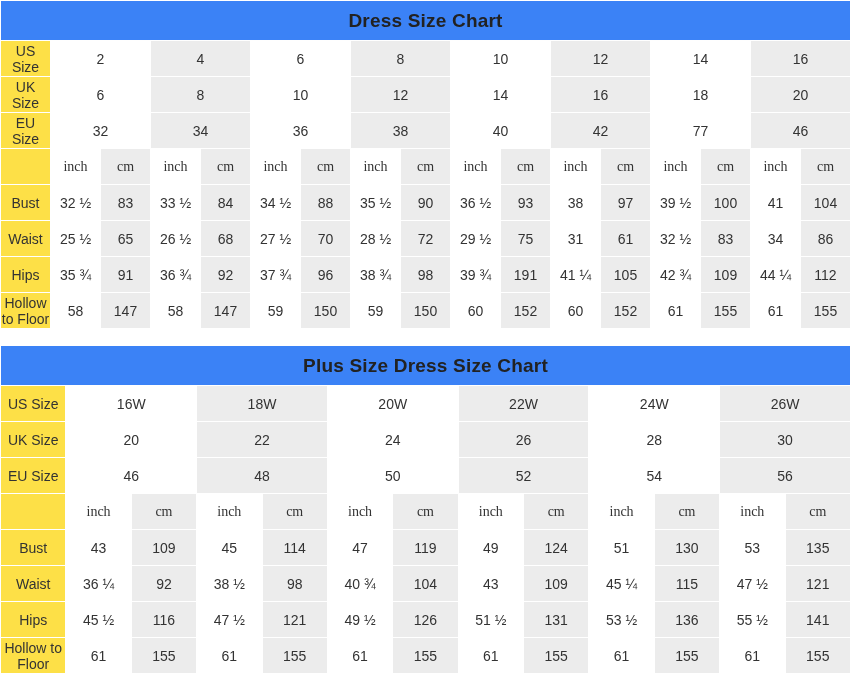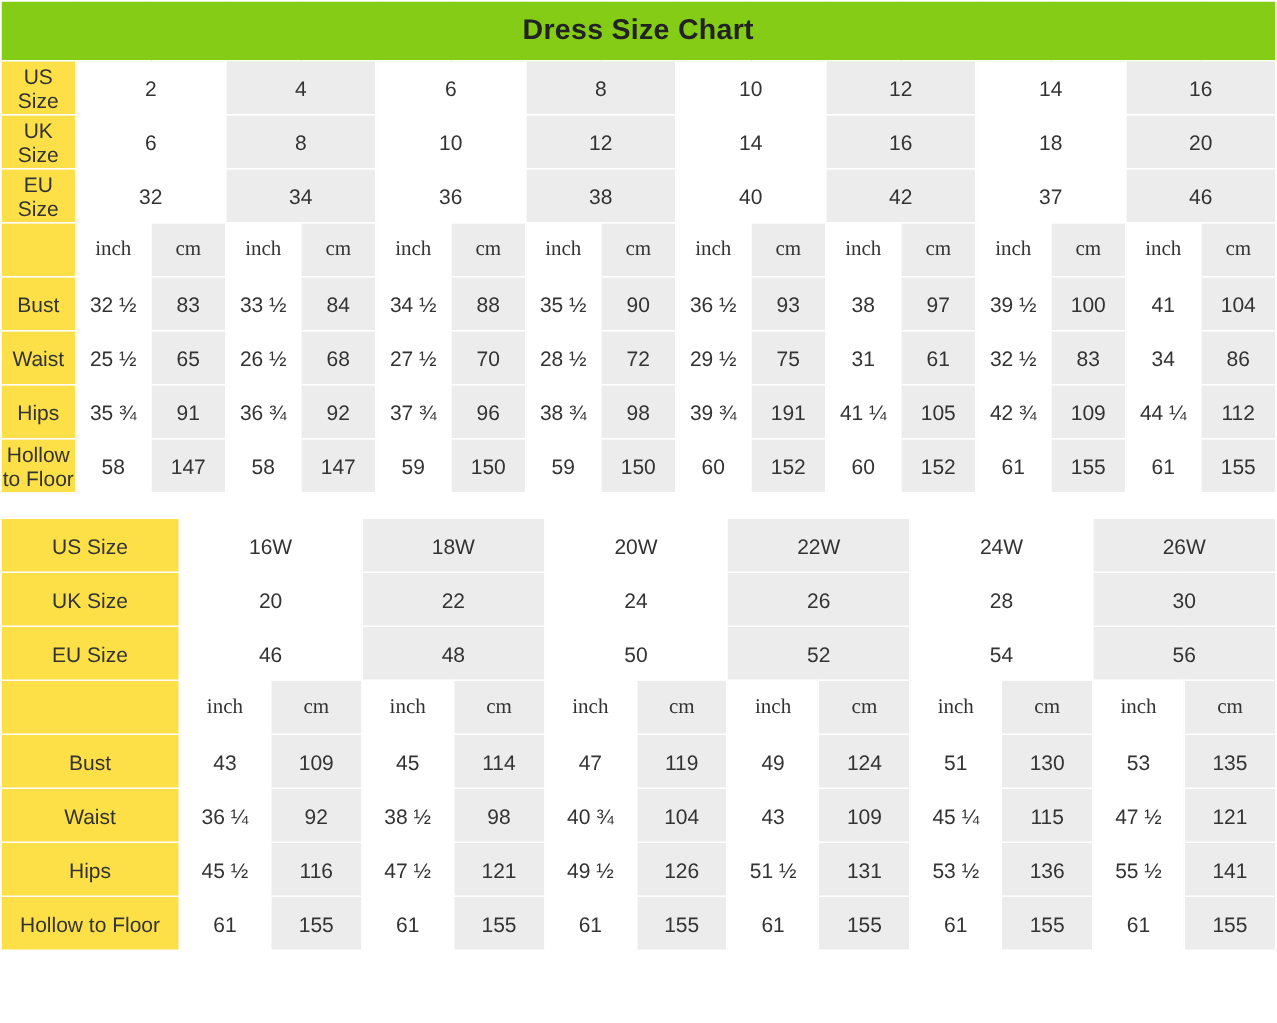--- a/index.html
+++ b/index.html
@@ -32,21 +32,21 @@
     text-align: center;
     vertical-align: middle;
     font-size: 14px;
     font-weight: normal;
     color: #333333;
     padding: 0;
     height: 36px;
     box-sizing: border-box;
   }
   .title-cell {
-    background: #84cc16;
+    background: #3b82f6;
     font-size: 19px !important;
     font-weight: bold !important;
     color: #222222 !important;
     height: 40px !important;
     letter-spacing: 0.2px;
   }
   .rowhead {
     background: #fde047;
     width: 119px;
   }
@@ -97,21 +97,21 @@
             <td colspan="2" class="cell-shade">20</td>
           </tr>
           <tr>
             <td class="rowhead">EU Size</td>
             <td colspan="2" class="cell-light">32</td>
             <td colspan="2" class="cell-shade">34</td>
             <td colspan="2" class="cell-light">36</td>
             <td colspan="2" class="cell-shade">38</td>
             <td colspan="2" class="cell-light">40</td>
             <td colspan="2" class="cell-shade">42</td>
-            <td colspan="2" class="cell-light">37</td>
+            <td colspan="2" class="cell-light">77</td>
             <td colspan="2" class="cell-shade">46</td>
           </tr>
           <tr class="unit-row">
             <td class="rowhead"></td>
             <td class="cell-light">inch</td>
             <td class="cell-shade">cm</td>
             <td class="cell-light">inch</td>
             <td class="cell-shade">cm</td>
             <td class="cell-light">inch</td>
             <td class="cell-shade">cm</td>
@@ -203,20 +203,23 @@
             <td class="cell-shade frac">155</td>
           </tr>
         </tbody>
       </table>
     </div>
     <div class="spacer"></div>
     <div class="chart-block">
       <table class="size-table">
         <tbody>
           <tr>
+            <td class="title-cell" colspan="13">Plus Size Dress Size Chart</td>
+          </tr>
+          <tr>
             <td class="rowhead">US Size</td>
             <td colspan="2" class="cell-light">16W</td>
             <td colspan="2" class="cell-shade">18W</td>
             <td colspan="2" class="cell-light">20W</td>
             <td colspan="2" class="cell-shade">22W</td>
             <td colspan="2" class="cell-light">24W</td>
             <td colspan="2" class="cell-shade">26W</td>
           </tr>
           <tr>
             <td class="rowhead">UK Size</td>

